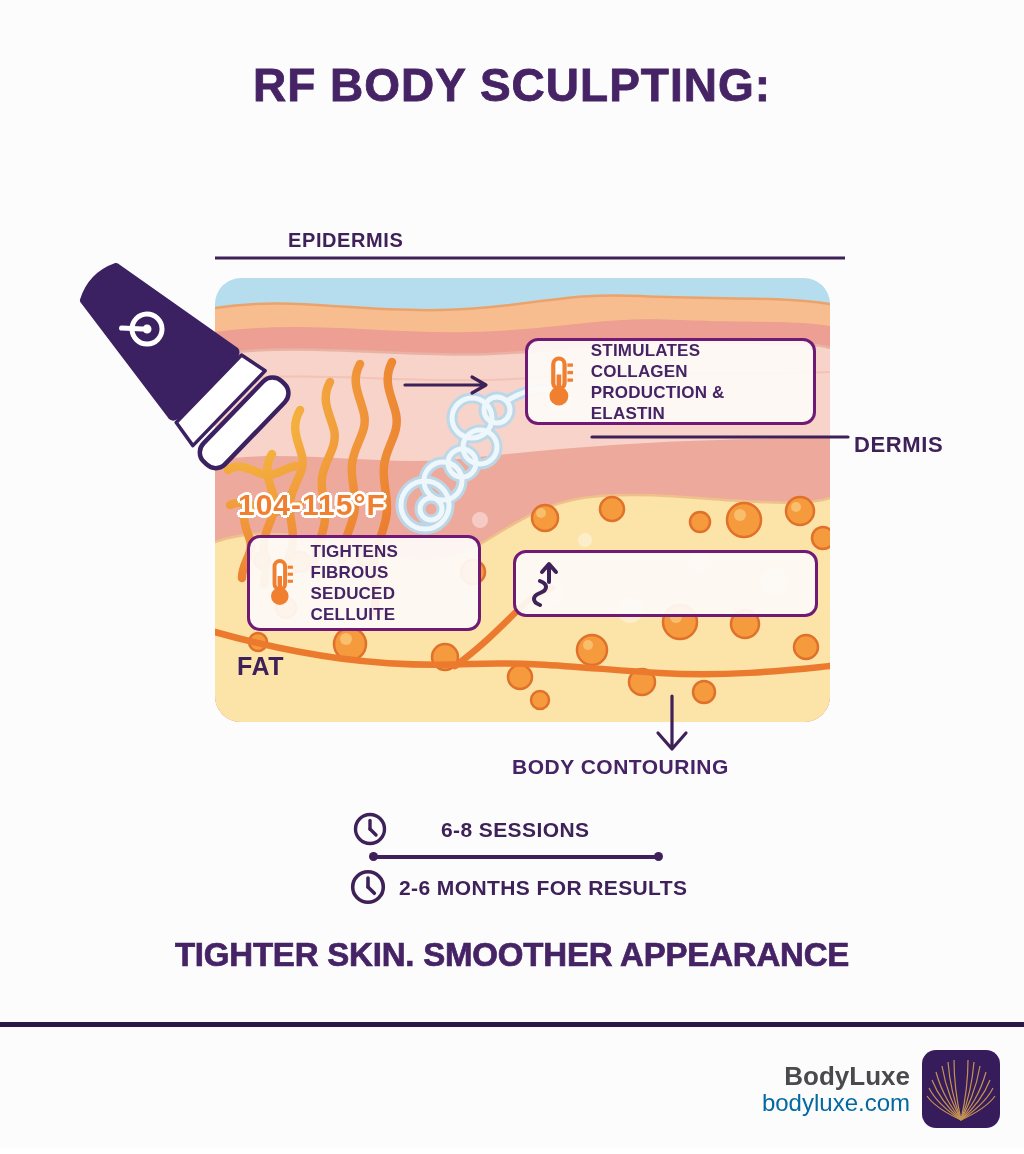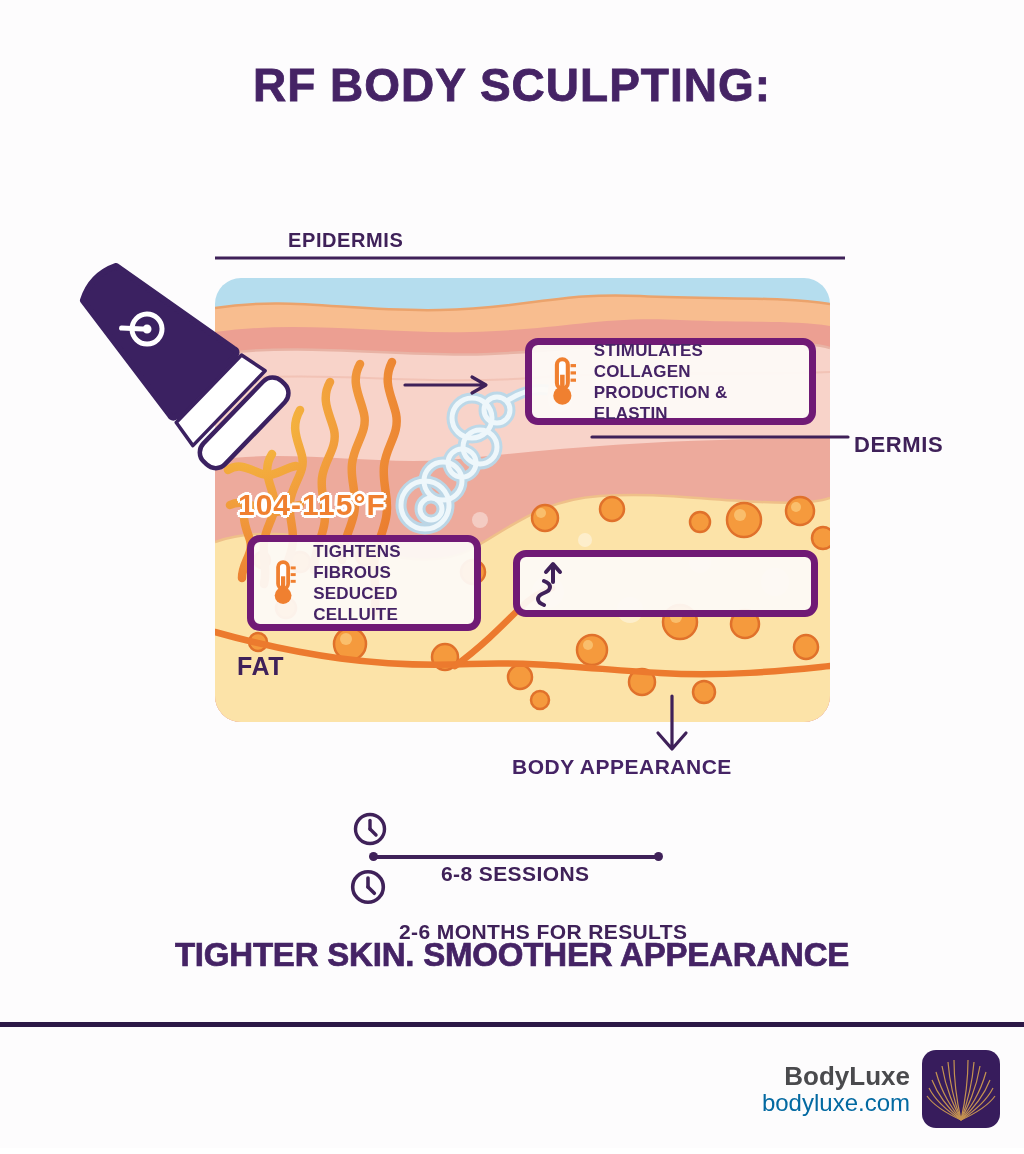--- a/index.html
+++ b/index.html
@@ -18,32 +18,32 @@
   }
   .epidermis{left:288px;top:229px;font-size:20px;}
   .dermis{left:854px;top:420px;font-size:22px;margin-top:12px;}
   .fatlbl{left:237px;top:652px;font-size:25px;}
   .temp{
     position:absolute;left:238px;top:488px;font-size:30px;font-weight:800;color:#f08030;letter-spacing:1px;
     text-shadow:-2px -2px 0 #fff,2px -2px 0 #fff,-2px 2px 0 #fff,2px 2px 0 #fff,-3px 0 0 #fff,3px 0 0 #fff,0 3px 0 #fff,0 -3px 0 #fff;
   }
   .callout{
     position:absolute;display:flex;align-items:center;gap:15px;
-    background:rgba(253,250,246,0.94);border:7px solid #701a75;border-radius:13px;
+    background:rgba(253,250,246,0.94);border:3px solid #701a75;border-radius:13px;
     box-sizing:border-box;padding:6px 12px 6px 14px;
   }
   .callout-text{color:#452365;font-weight:800;font-size:17px;line-height:21px;letter-spacing:0.2px;}
   .co-collagen{left:525px;top:338px;width:291px;height:87px;}
   .co-cellulite{left:247px;top:535px;width:234px;height:96px;}
   .co-septae{left:513px;top:550px;width:305px;height:67px;}
   .body-contouring{
     position:absolute;left:512px;top:755px;width:320px;text-align:left;
     color:#452365;font-weight:800;font-size:21px;letter-spacing:0.5px;
   }
-  .t-label{position:absolute;color:#3f2159;font-weight:800;font-size:21px;letter-spacing:0.4px;margin-top:44px;}
+  .t-label{position:absolute;color:#3f2159;font-weight:800;font-size:21px;letter-spacing:0.4px;}
   .t-sessions{left:441px;top:818px;}
   .t-results{left:399px;top:876px;}
   .t-clock{position:absolute;}
   .t-clock1{left:352px;top:811px;}
   .t-clock2{left:349px;top:868px;}
   .timeline-divider{
     position:absolute;left:374px;top:855px;width:284px;height:3.5px;background:#3f2159;border-radius:2px;
   }
   .timeline-divider::before,.timeline-divider::after{
     content:"";position:absolute;top:-2.8px;width:9px;height:9px;border-radius:50%;background:#3f2159;
@@ -248,21 +248,21 @@
   <div class="callout co-septae">
     <svg width="30" height="46" viewBox="0 0 30 46">
       <g stroke="#3f2159" stroke-width="4" fill="none" stroke-linecap="round" stroke-linejoin="round">
         <path d="M10,44 c-8,-3 -8,-9 0,-12 c8,-3 8,-9 0,-12"></path>
         <path d="M19,21 L19,5"></path>
         <path d="M12,11 L19,3 L26,11"></path>
       </g>
     </svg>
   </div>
 
-  <div class="body-contouring">BODY APPEARANCE</div>
+  <div class="body-contouring">BODY CONTOURING</div>
 
   <svg class="t-clock t-clock1" width="36" height="36" viewBox="0 0 36 36">
     <circle cx="18" cy="18" r="14.5" stroke="#3f2159" stroke-width="3.4" fill="none"></circle>
     <g stroke="#3f2159" stroke-width="3.4" stroke-linecap="round">
         <path d="M18,18 L18,9.5"></path>
         <path d="M18,18 L24,24"></path>
       </g>
   </svg>
   <div class="t-label t-sessions">6-8 SESSIONS</div>
   <div class="timeline-divider"></div>

